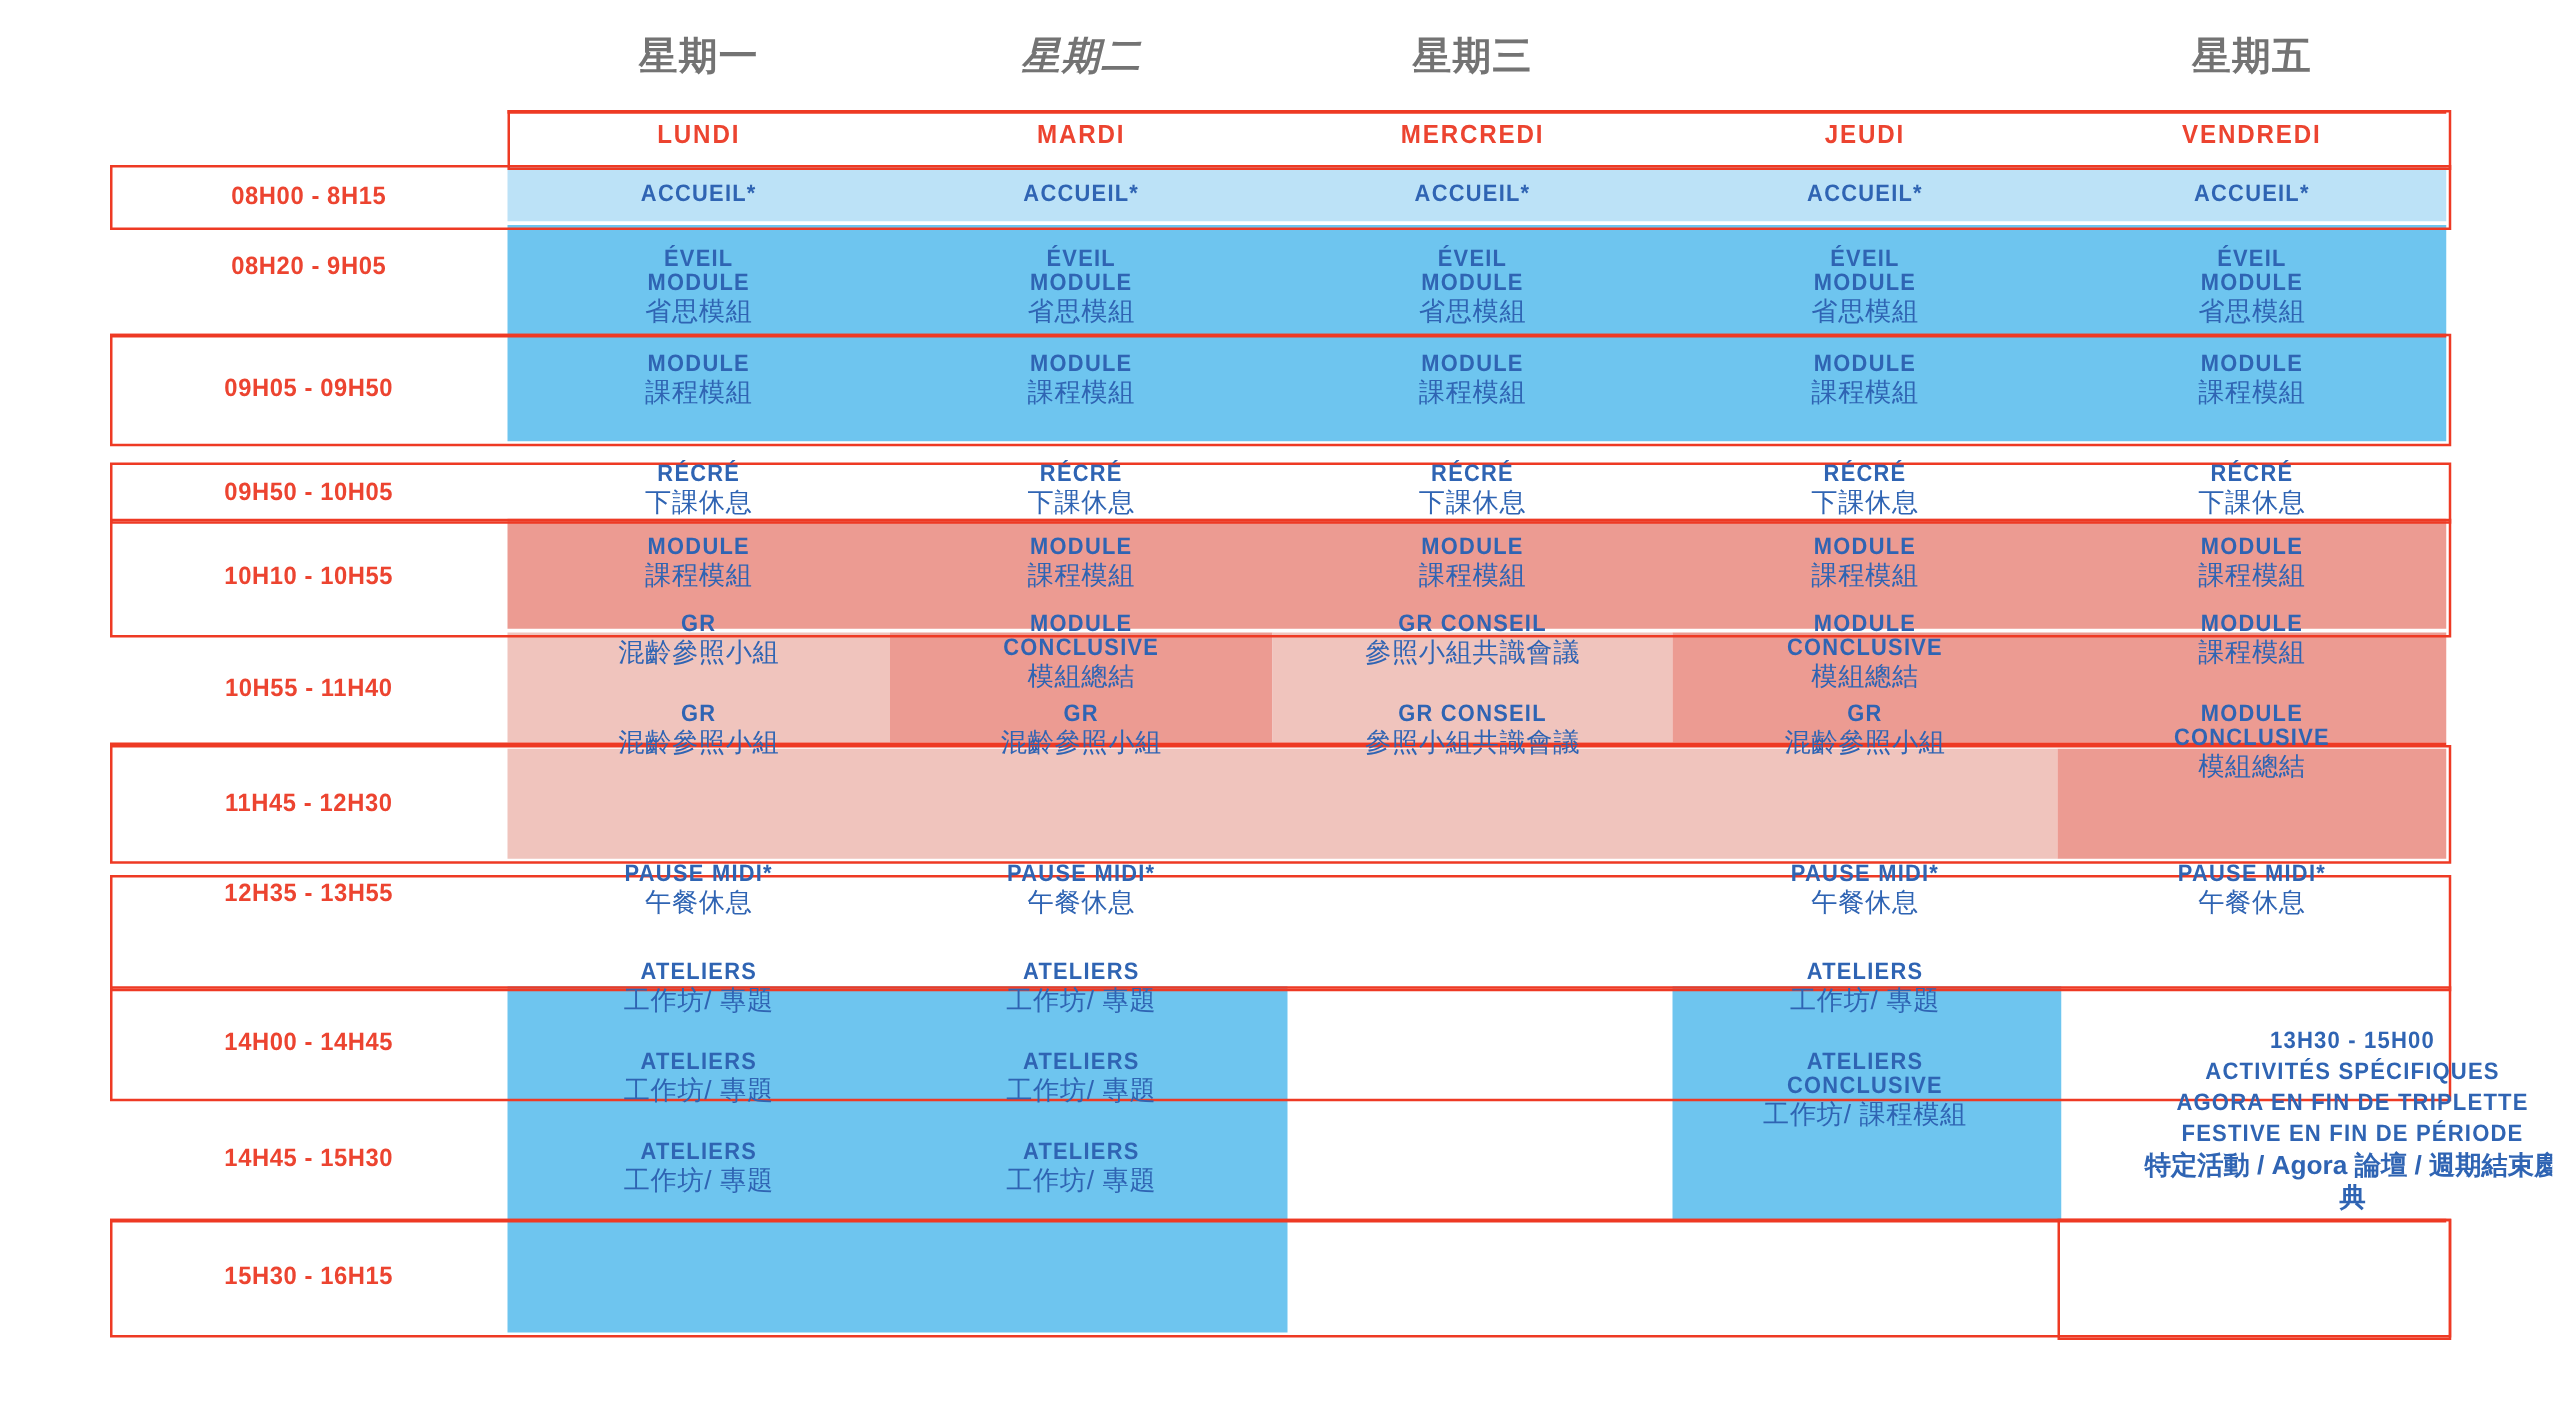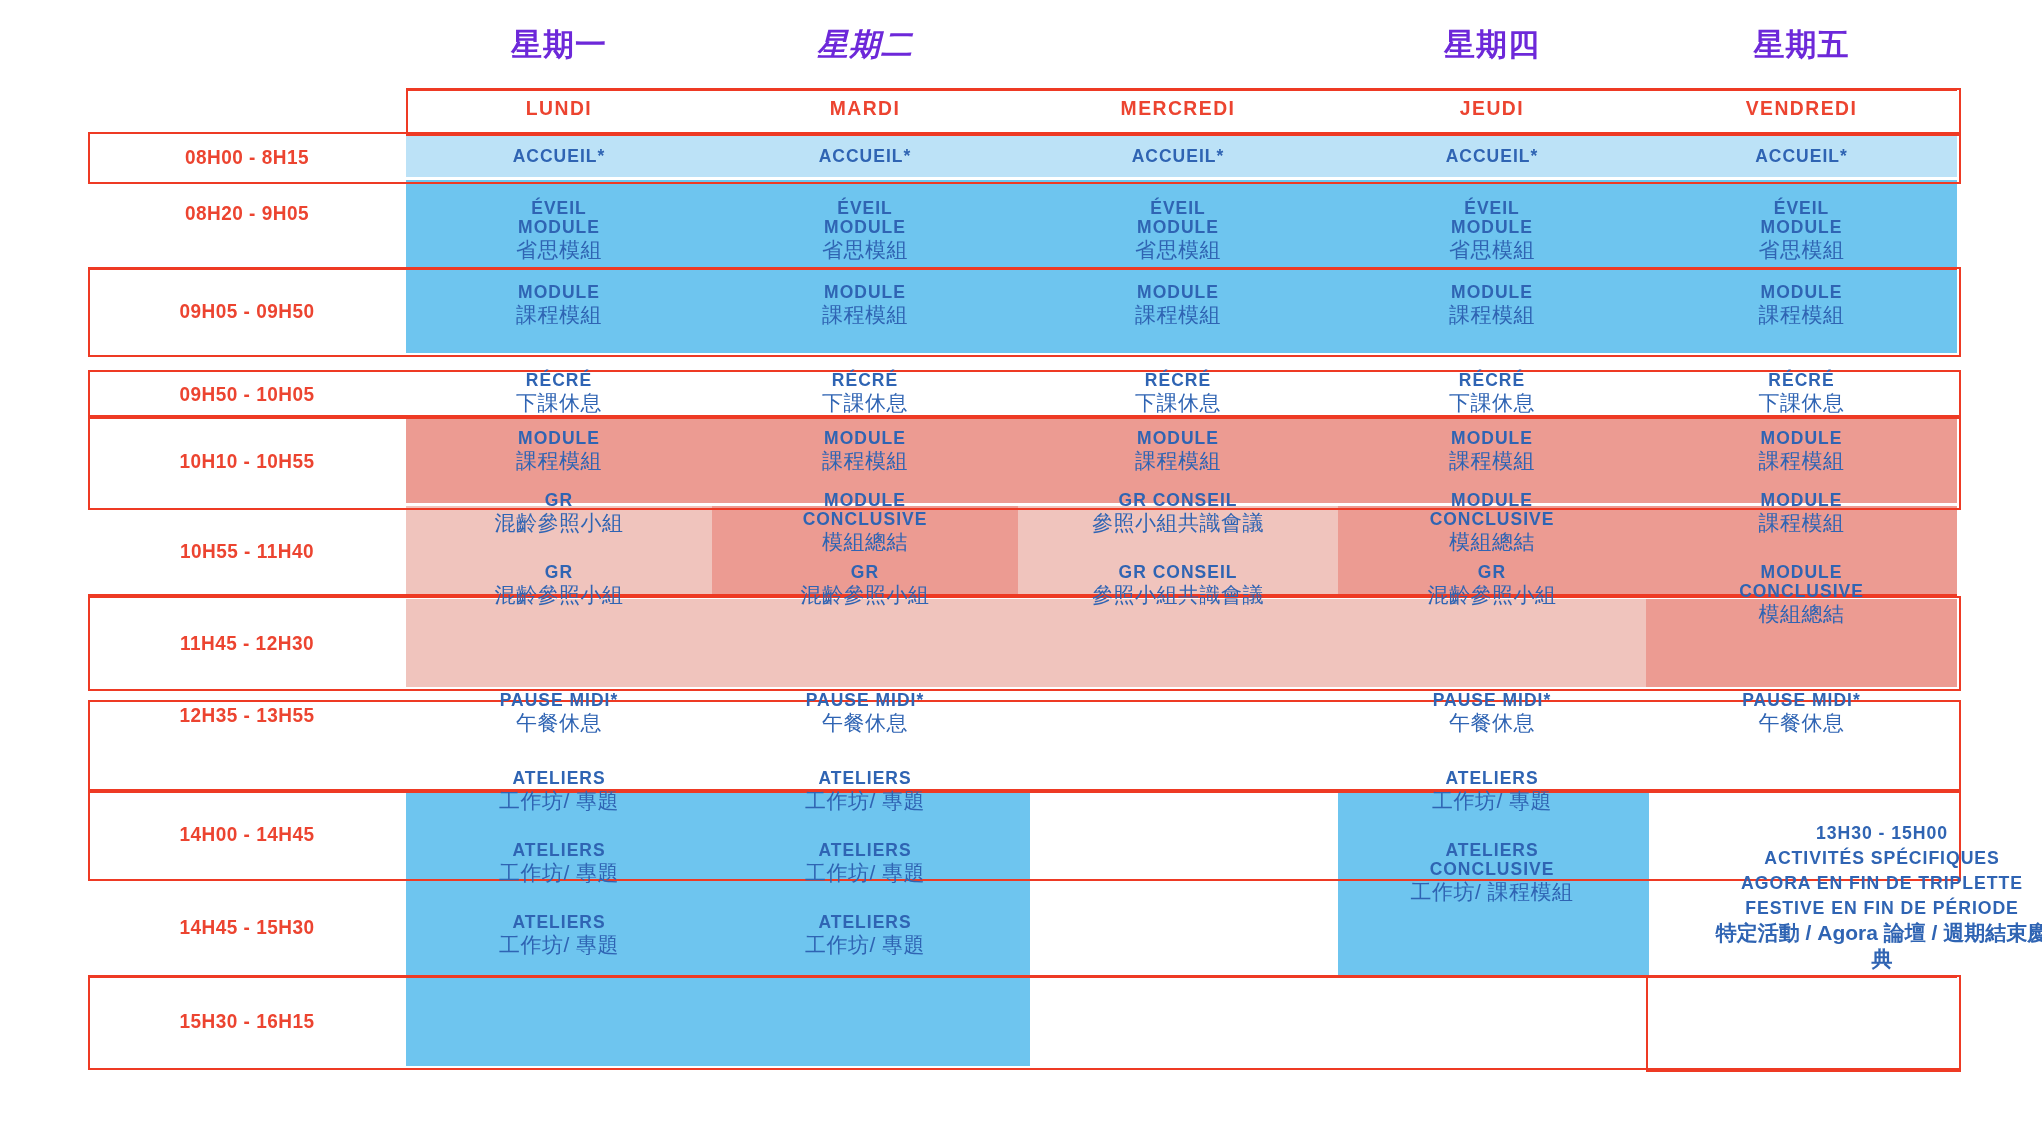--- a/index.html
+++ b/index.html
@@ -15,21 +15,21 @@
     width: 2042px;
     height: 1128px;
     background: #ffffff;
     overflow: hidden;
   }
 
   
   .day-cn {
     position: absolute;
     text-align: center;
-    color: #6d28d9;
+    color: #737373;
     font-size: 31px;
     font-weight: 700;
     letter-spacing: 1px;
     line-height: 34px;
     top: 28px;
   }
   .day-fr {
     position: absolute;
     text-align: center;
     color: #ec4430;
@@ -155,23 +155,23 @@
   <div class="outline" style="left:88px; top:975px; width:1869px; height:91px;"></div>
 
   <div class="outline" style="left:1646px; top:975px; width:311px; height:93px;"></div>
 
   <div class="day-cn" style="left:406px; width:306px;">星期一</div>
   <div class="day-fr" style="left:406px; width:306px;">LUNDI</div>
 
   <div class="day-cn" style="left:712px; width:306px;font-style:italic;">星期二</div>
   <div class="day-fr" style="left:712px; width:306px;">MARDI</div>
 
+  <div class="day-cn" style="left:1018px; width:320px;">星期三</div>
   <div class="day-fr" style="left:1018px; width:320px;">MERCREDI</div>
 
-  <div class="day-cn" style="left:1338px; width:308px;">星期四</div>
   <div class="day-fr" style="left:1338px; width:308px;">JEUDI</div>
 
   <div class="day-cn" style="left:1646px; width:311px;">星期五</div>
   <div class="day-fr" style="left:1646px; width:311px;">VENDREDI</div>
 
   <div class="time-label" style="left:88px; top:146px; width:318px;">08H00 - 8H15</div>
   <div class="time-label" style="left:88px; top:202px; width:318px;">08H20 - 9H05</div>
   <div class="time-label" style="left:88px; top:300px; width:318px;">09H05 - 09H50</div>
   <div class="time-label" style="left:88px; top:383px; width:318px;">09H50 - 10H05</div>
   <div class="time-label" style="left:88px; top:450px; width:318px;">10H10 - 10H55</div>

